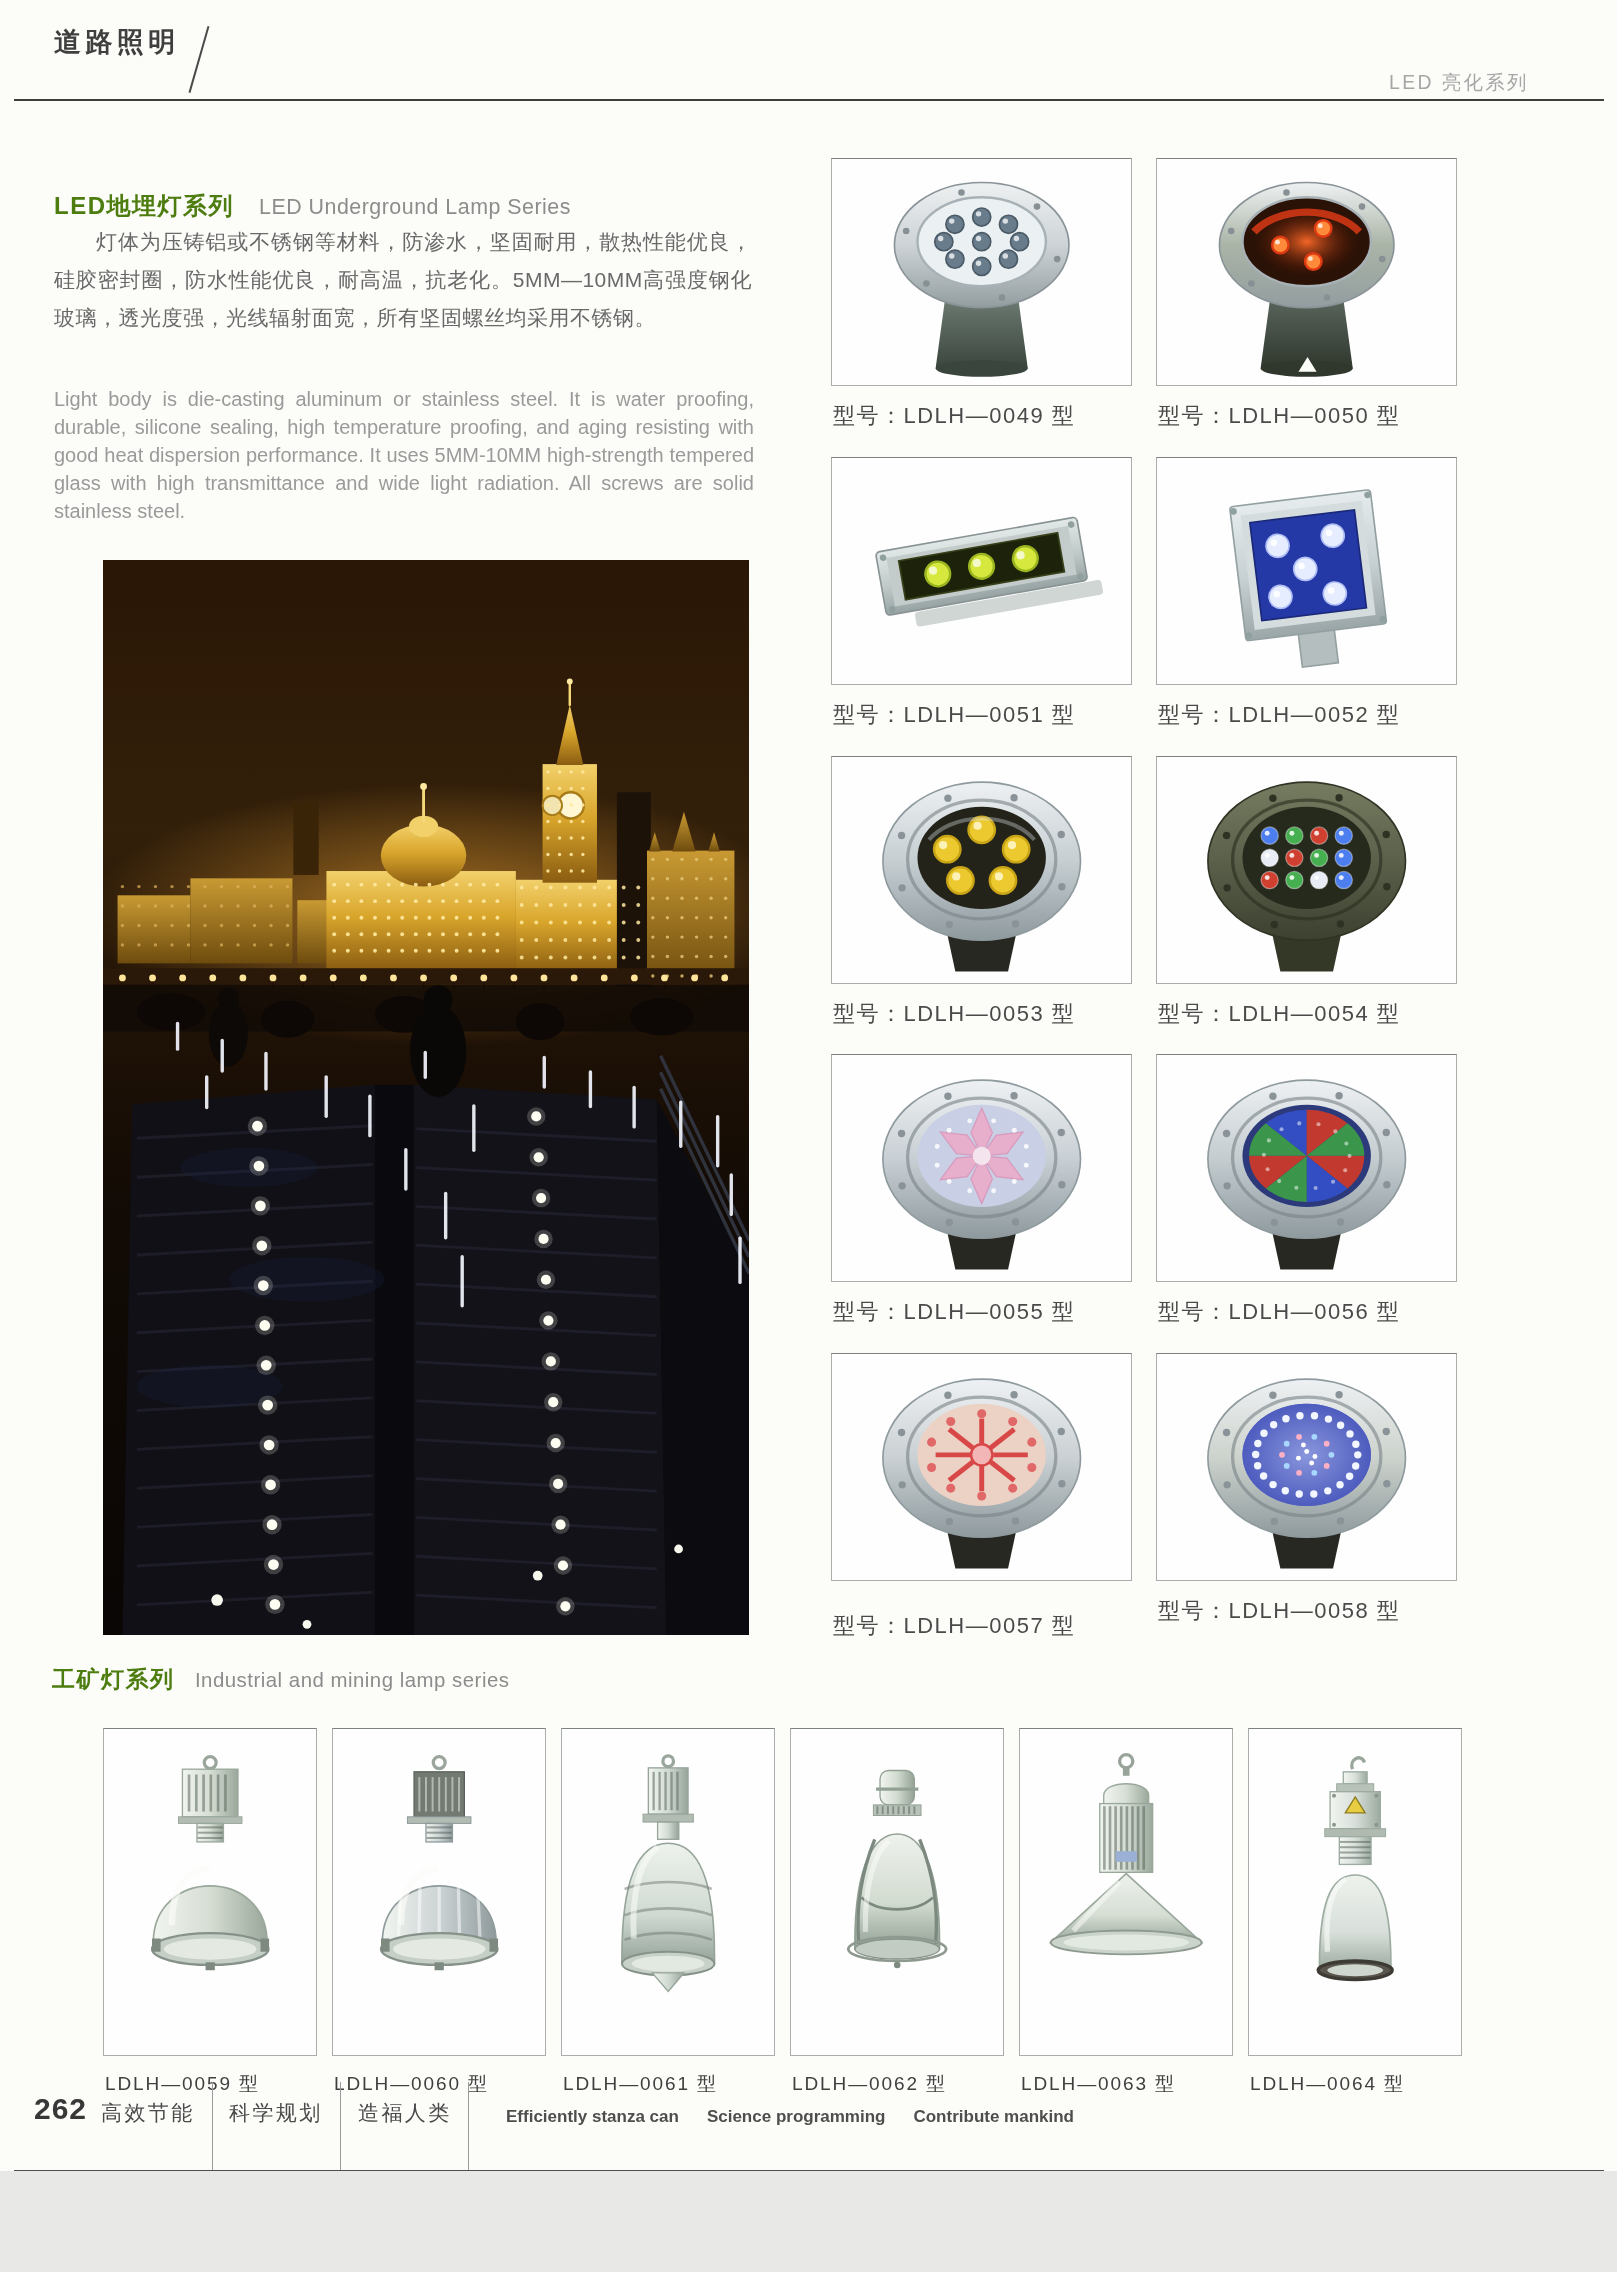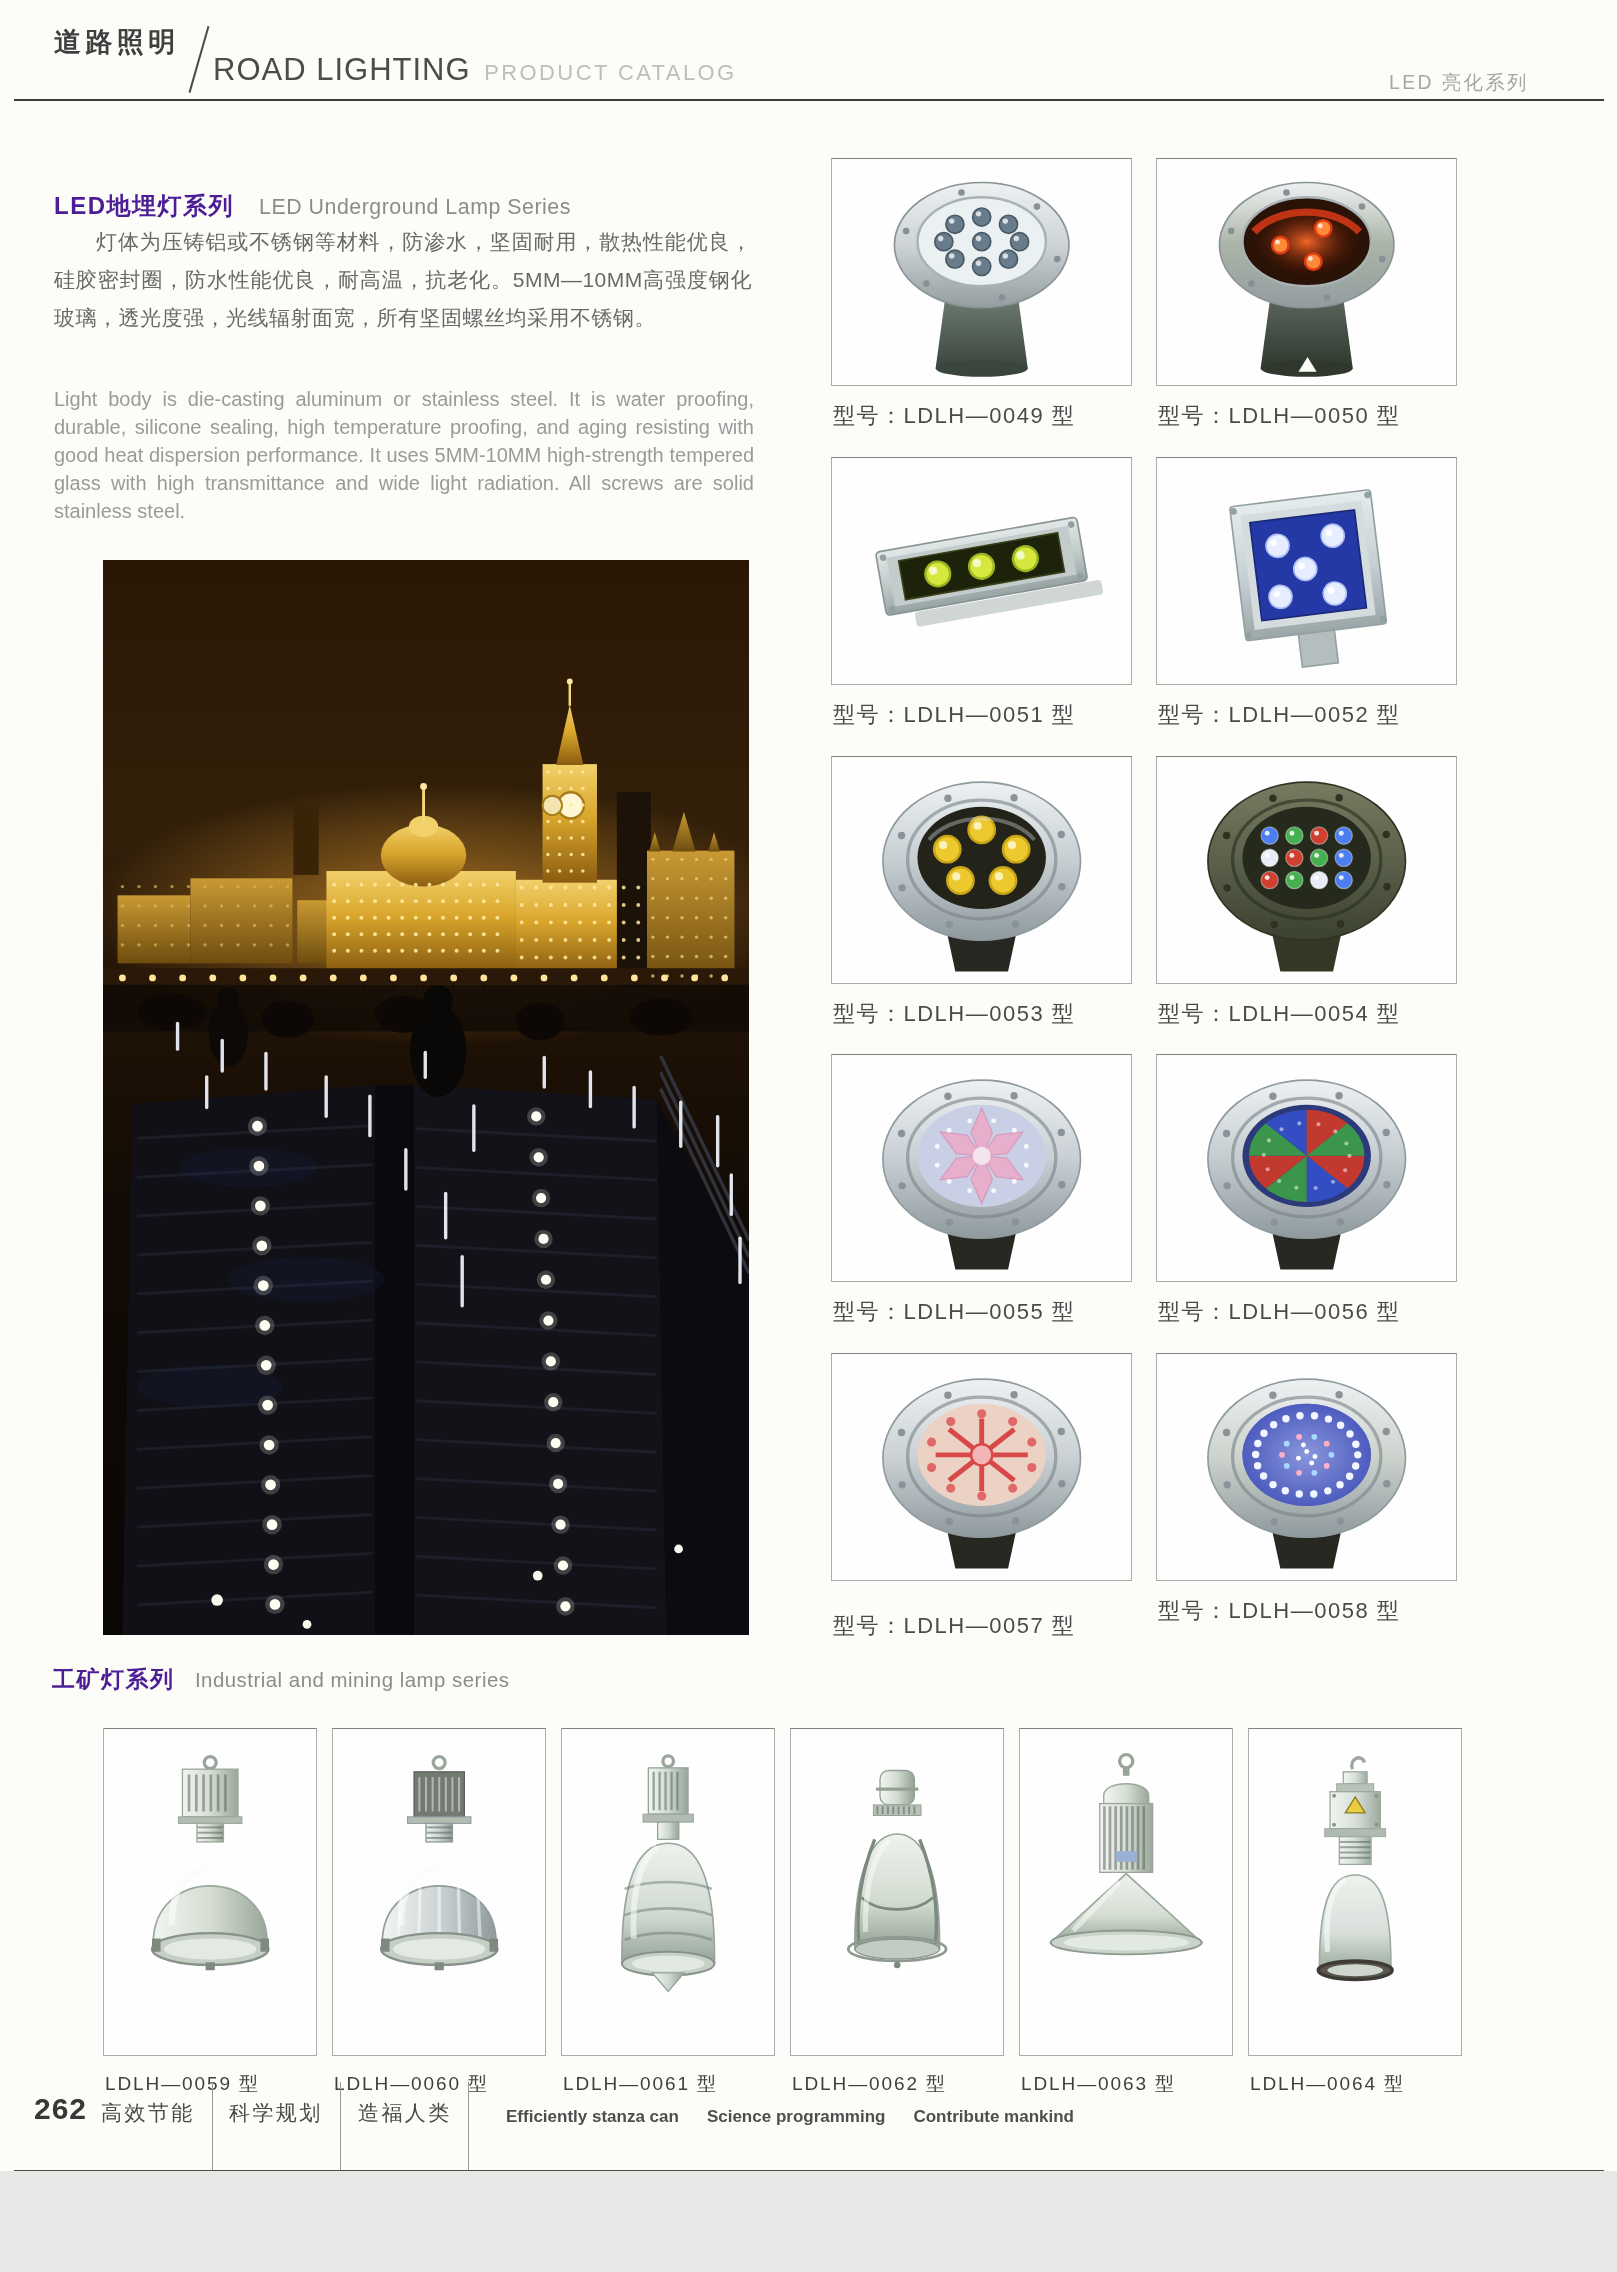--- a/index.html
+++ b/index.html
@@ -9,21 +9,21 @@
   
   .brand-cn{left:54px;top:24px;font-size:27px;font-weight:bold;color:#3f3f3f;letter-spacing:4.4px;}
   .brand-slash{left:198px;top:25px;width:2.4px;height:69px;background:#4a4a4a;transform:rotate(16deg);}
   .brand-row{left:213px;top:52px;white-space:nowrap;}
   .brand-en{font-size:31px;color:#4c4c4c;letter-spacing:1px;}
   .brand-sub{font-size:22px;color:#bdbdbd;letter-spacing:2.4px;margin-left:13.6px;}
   .series-label{left:1389px;top:69px;font-size:19.4px;color:#a6a6a6;letter-spacing:2.4px;}
   .rule-top{left:13.6px;top:99px;width:1590px;height:1.9px;background:#3e3e3e;}
   
   .sec-title{white-space:nowrap;}
-  .sec-title .cn{font-size:24px;font-weight:bold;color:#4c1d95;letter-spacing:1.5px;}
+  .sec-title .cn{font-size:24px;font-weight:bold;color:#4d7c0f;letter-spacing:1.5px;}
   .sec-title .en{font-size:21.4px;color:#8c8c8c;margin-left:25px;letter-spacing:0.5px;}
   .para-cn{left:54px;top:223px;width:698px;font-size:21px;line-height:38px;color:#696969;
            text-align:justify;text-indent:2em;letter-spacing:0.5px;}
   .para-en{left:54px;top:385px;width:700px;font-size:20px;line-height:28px;color:#9a9a9a;
            text-align:justify;}
   
   .photo{left:103px;top:560px;width:646px;height:1075px;display:block;}
   
   .card-box{position:absolute;background:#fefefe;border:1px solid #a9aeac;border-top:1.9px solid #7d837f;
             box-sizing:border-box;display:flex;align-items:center;justify-content:center;padding:6.8px;}
@@ -38,23 +38,20 @@
   .foot-en{left:506px;top:2107px;font-size:17px;font-weight:bold;color:#4e4e4e;white-space:nowrap;}
   .foot-en span{margin-right:28px;}
 </style>
 </head>
 <body>
 
 <div class="page">
 
   <div class="abs brand-cn">道路照明</div>
   <div class="abs brand-slash"></div>
-  <div class="abs brand-row">
-    <span class="brand-en">ROAD LIGHTING</span><span class="brand-sub">PRODUCT CATALOG</span>
-  </div>
   <div class="abs series-label">LED 亮化系列</div>
   <div class="abs rule-top"></div>
 
   <div class="abs sec-title" style="left:54px;top:190px;">
     <span class="cn">LED地埋灯系列</span><span class="en">LED Underground Lamp Series</span>
   </div>
   <div class="abs para-cn">灯体为压铸铝或不锈钢等材料，防渗水，坚固耐用，散热性能优良，硅胶密封圈，防水性能优良，耐高温，抗老化。5MM—10MM高强度钢化玻璃，透光度强，光线辐射面宽，所有坚固螺丝均采用不锈钢。</div>
   <div class="abs para-en">Light body is die-casting aluminum or stainless steel. It is water proofing, durable, silicone sealing, high temperature proofing, and aging resisting with good heat dispersion performance. It uses 5MM-10MM high-strength tempered glass with high transmittance and wide light radiation. All screws are solid stainless steel.</div>
 
   <svg id="photo-svg" class="abs photo" viewBox="0 0 1330 2212" preserveAspectRatio="none">

